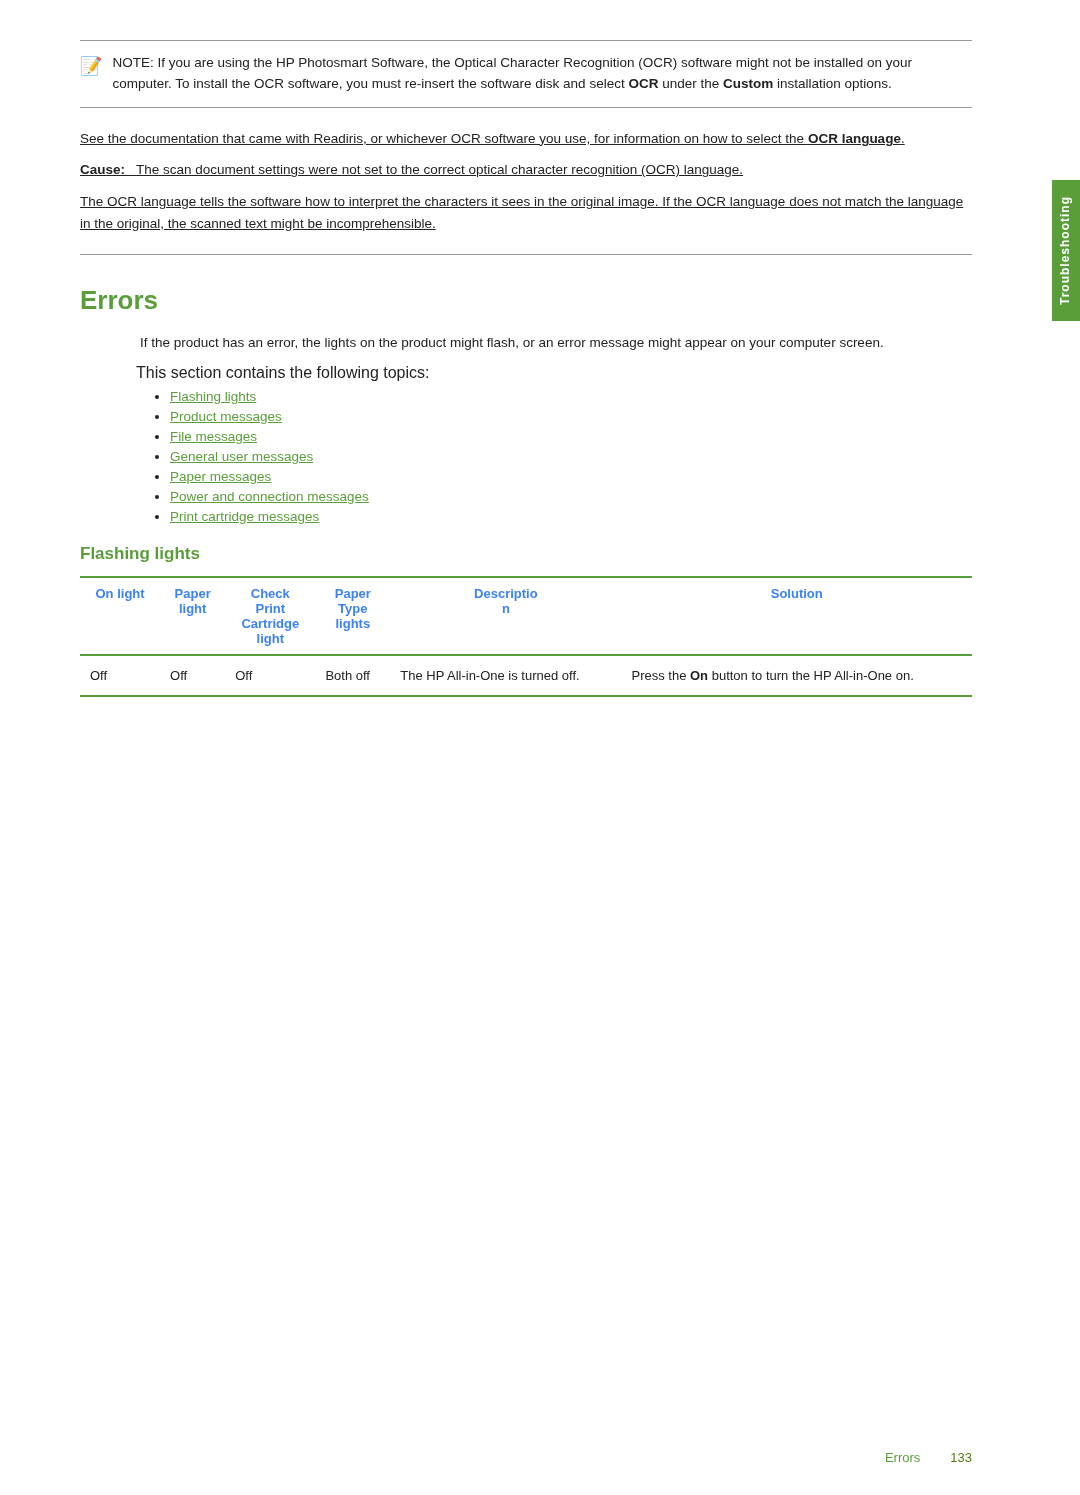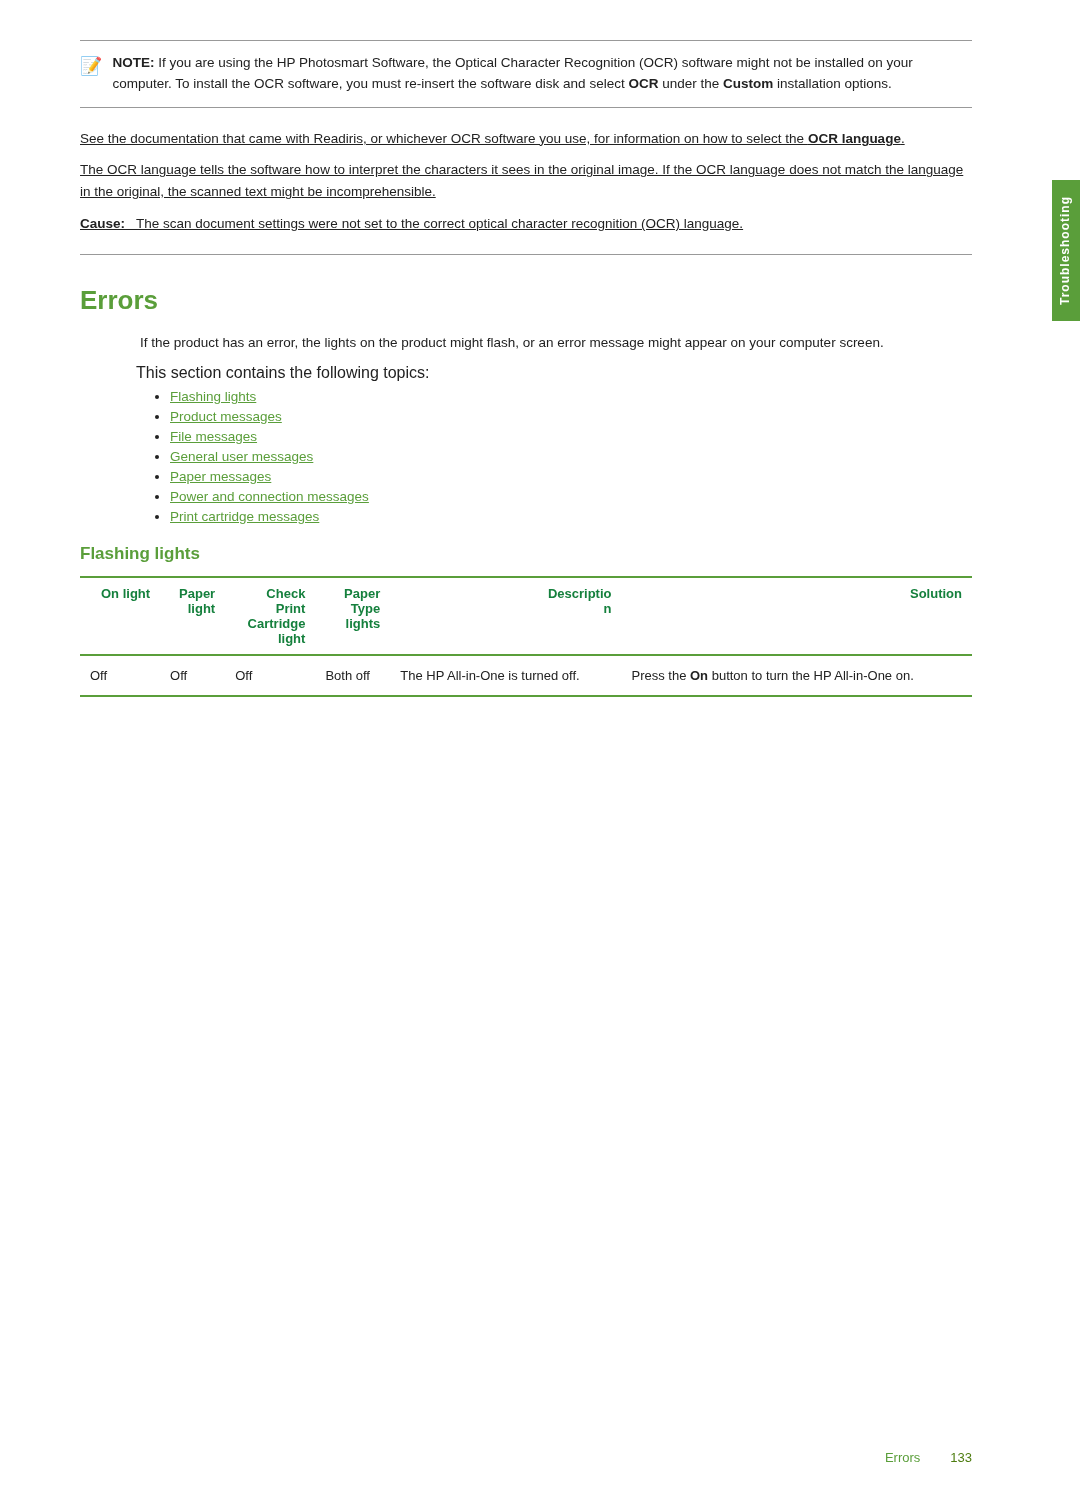--- a/index.html
+++ b/index.html
@@ -62,21 +62,21 @@
       flex-shrink: 0;
     }
 
     .note-text {
       font-size: 13.5px;
       line-height: 1.55;
       color: #222;
     }
 
     .note-label {
-      font-weight: bold;
+      font-weight: normal;
     }
 
     
     .para {
       font-size: 13.5px;
       line-height: 1.6;
       color: #222;
       margin-bottom: 10px;
       text-decoration: underline;
     }
@@ -147,24 +147,24 @@
     
     .error-table {
       width: 100%;
       border-collapse: collapse;
       margin-left: 0;
       margin-top: 10px;
     }
 
     .error-table th {
       background: #fff;
-      color: #15803d;
+      color: #3b82f6;
       font-weight: bold;
       font-size: 13px;
-      text-align: right;
+      text-align: center;
       padding: 8px 10px;
       border-top: 2px solid #5a9e3a;
       border-bottom: 2px solid #5a9e3a;
       vertical-align: top;
       margin-top: 13px;
     }
 
     .error-table td {
       font-size: 13px;
       padding: 10px 10px;
@@ -215,26 +215,26 @@
         <span>
           If you are using the HP Photosmart Software, the Optical Character Recognition (OCR) software might not be installed on your computer. To install the OCR software, you must re-insert the software disk and select <strong>OCR</strong> under the <strong>Custom</strong> installation options.
         </span>
       </div>
     </div>
 
     <p class="para">
       See the documentation that came with Readiris, or whichever OCR software you use, for information on how to select the <strong>OCR language</strong>.
     </p>
 
-    <p class="para">The OCR language tells the software how to interpret the characters it sees in the original image. If the OCR language does not match the language in the original, the scanned text might be incomprehensible.</p>
-
     <p class="para">
       <span class="cause-label">Cause:</span>
       &nbsp; The scan document settings were not set to the correct optical character recognition (OCR) language.
     </p>
+
+    <p class="para">The OCR language tells the software how to interpret the characters it sees in the original image. If the OCR language does not match the language in the original, the scanned text might be incomprehensible.</p>
 
     <hr class="divider">
 
     <h1 class="section-title">Errors</h1>
 
     <p class="section-intro">If the product has an error, the lights on the product might flash, or an error message might appear on your computer screen.</p>
     <p class="topics-label">This section contains the following topics:</p>
 
     <ul class="topics-list">
       <li><a href="#">Flashing lights</a></li>

